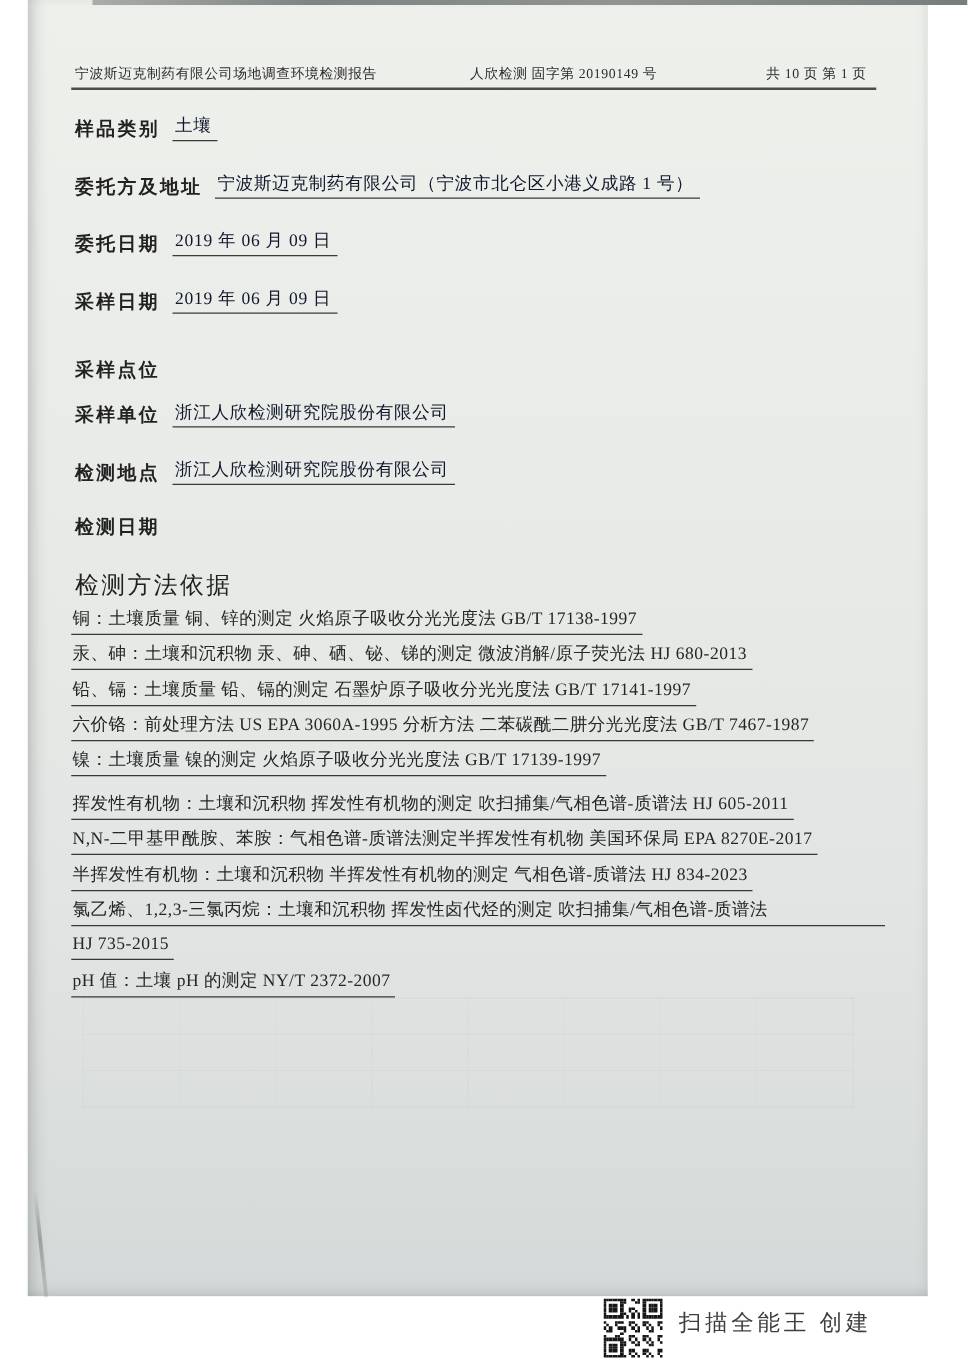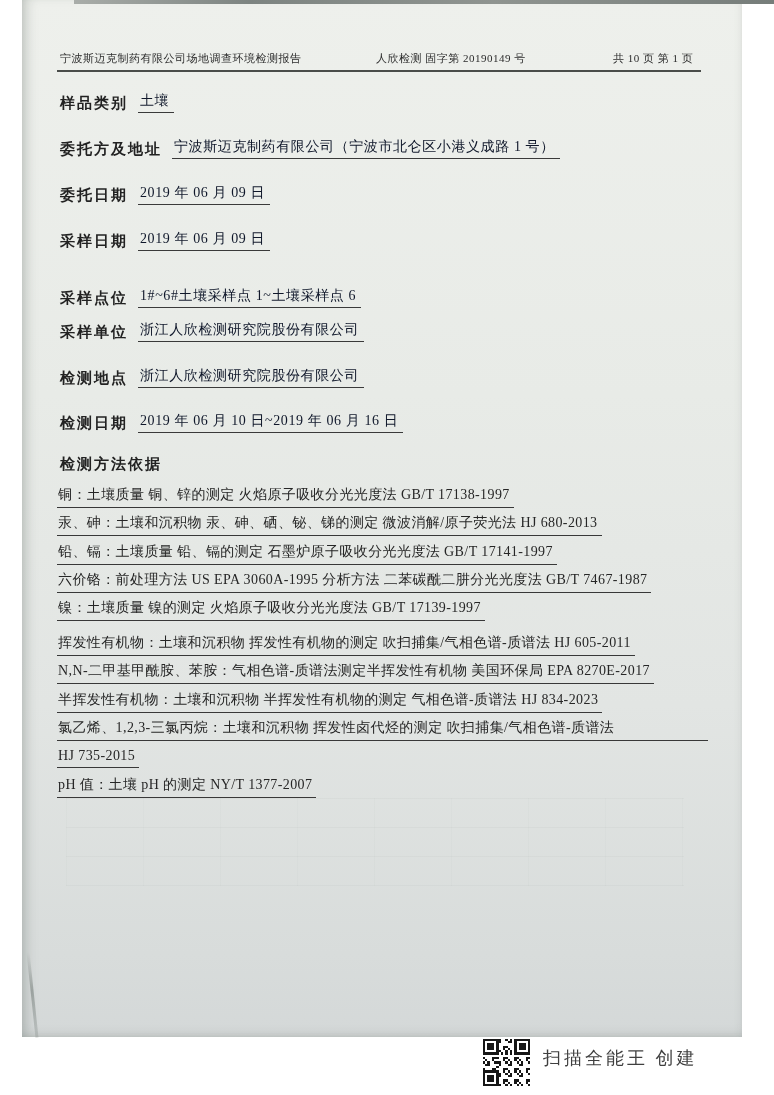--- a/index.html
+++ b/index.html
@@ -35,21 +35,21 @@
   .hdr-center{left:376px;top:51px;}
   .hdr-right{left:613px;top:51px;}
   .hdr-rule{position:absolute;left:57px;top:70px;width:644px;height:2px;background:rgba(45,48,46,.85);}
   
   .field{position:absolute;left:60px;display:flex;align-items:flex-end;gap:10px;white-space:nowrap;}
   .field .lab{font-weight:700;font-size:15px;letter-spacing:2px;color:#222;}
   .field .val{
     font-size:14px;letter-spacing:.6px;color:#0f172a;
     border-bottom:1.2px solid #3a3a3a;padding:0 5px 2px 2px;
   }
-  .sec-title{position:absolute;left:60px;font-weight:700;font-size:15px;letter-spacing:2px;color:#222;}
+  .sec-title{position:absolute;left:60px;font-weight:400;font-size:19px;letter-spacing:2px;color:#222;}
   
   .method{
     position:absolute;left:57px;font-size:14px;letter-spacing:.4px;white-space:nowrap;
     color:#262626;border-bottom:1.2px solid #383838;padding:0 4px 3px 1px;display:inline-block;
   }
   .method.full{width:646px;}
   
   .qr{
     position:absolute;left:483px;top:1039px;width:47px;height:47px;
     display:grid;grid-template-columns:repeat(21,1fr);grid-template-rows:repeat(21,1fr);
@@ -85,48 +85,46 @@
 <div class="field" style="top:184px">
   <span class="lab">委托日期</span>
   <span class="val">2019 年 06 月 09 日</span>
 </div>
 <div class="field" style="top:230px">
   <span class="lab">采样日期</span>
   <span class="val">2019 年 06 月 09 日</span>
 </div>
 <div class="field" style="top:287px">
   <span class="lab">采样点位</span>
-  <span class="val">1#~6#土壤采样点 1~土壤采样点 6</span>
 </div>
 <div class="field" style="top:321px">
   <span class="lab">采样单位</span>
   <span class="val">浙江人欣检测研究院股份有限公司</span>
 </div>
 <div class="field" style="top:367px">
   <span class="lab">检测地点</span>
   <span class="val">浙江人欣检测研究院股份有限公司</span>
 </div>
 <div class="field" style="top:412px">
   <span class="lab">检测日期</span>
-  <span class="val">2019 年 06 月 10 日~2019 年 06 月 16 日</span>
 </div>
 
 <div class="sec-title" style="top:455px">检测方法依据</div>
 
 <div class="method" style="top:486px">铜：土壤质量 铜、锌的测定 火焰原子吸收分光光度法 GB/T 17138-1997</div>
 <div class="method" style="top:514px">汞、砷：土壤和沉积物 汞、砷、硒、铋、锑的测定 微波消解/原子荧光法 HJ 680-2013</div>
 <div class="method" style="top:543px">铅、镉：土壤质量 铅、镉的测定 石墨炉原子吸收分光光度法 GB/T 17141-1997</div>
 <div class="method" style="top:571px">六价铬：前处理方法 US EPA 3060A-1995 分析方法 二苯碳酰二肼分光光度法 GB/T 7467-1987</div>
 <div class="method" style="top:599px">镍：土壤质量 镍的测定 火焰原子吸收分光光度法 GB/T 17139-1997</div>
 <div class="method" style="top:634px">挥发性有机物：土壤和沉积物 挥发性有机物的测定 吹扫捕集/气相色谱-质谱法 HJ 605-2011</div>
 <div class="method" style="top:662px">N,N-二甲基甲酰胺、苯胺：气相色谱-质谱法测定半挥发性有机物 美国环保局 EPA 8270E-2017</div>
 <div class="method" style="top:691px">半挥发性有机物：土壤和沉积物 半挥发性有机物的测定 气相色谱-质谱法 HJ 834-2023</div>
 <div class="method full" style="top:719px">氯乙烯、1,2,3-三氯丙烷：土壤和沉积物 挥发性卤代烃的测定 吹扫捕集/气相色谱-质谱法</div>
 <div class="method" style="top:748px">HJ 735-2015</div>
-<div class="method" style="top:776px">pH 值：土壤 pH 的测定 NY/T 1377-2007</div>
+<div class="method" style="top:776px">pH 值：土壤 pH 的测定 NY/T 2372-2007</div>
 
 <div class="qr" id="qr">
     <i class="b"></i>
     <i class="b"></i>
     <i class="b"></i>
     <i class="b"></i>
     <i class="b"></i>
     <i class="b"></i>
     <i class="b"></i>
     <i class="b"></i>

